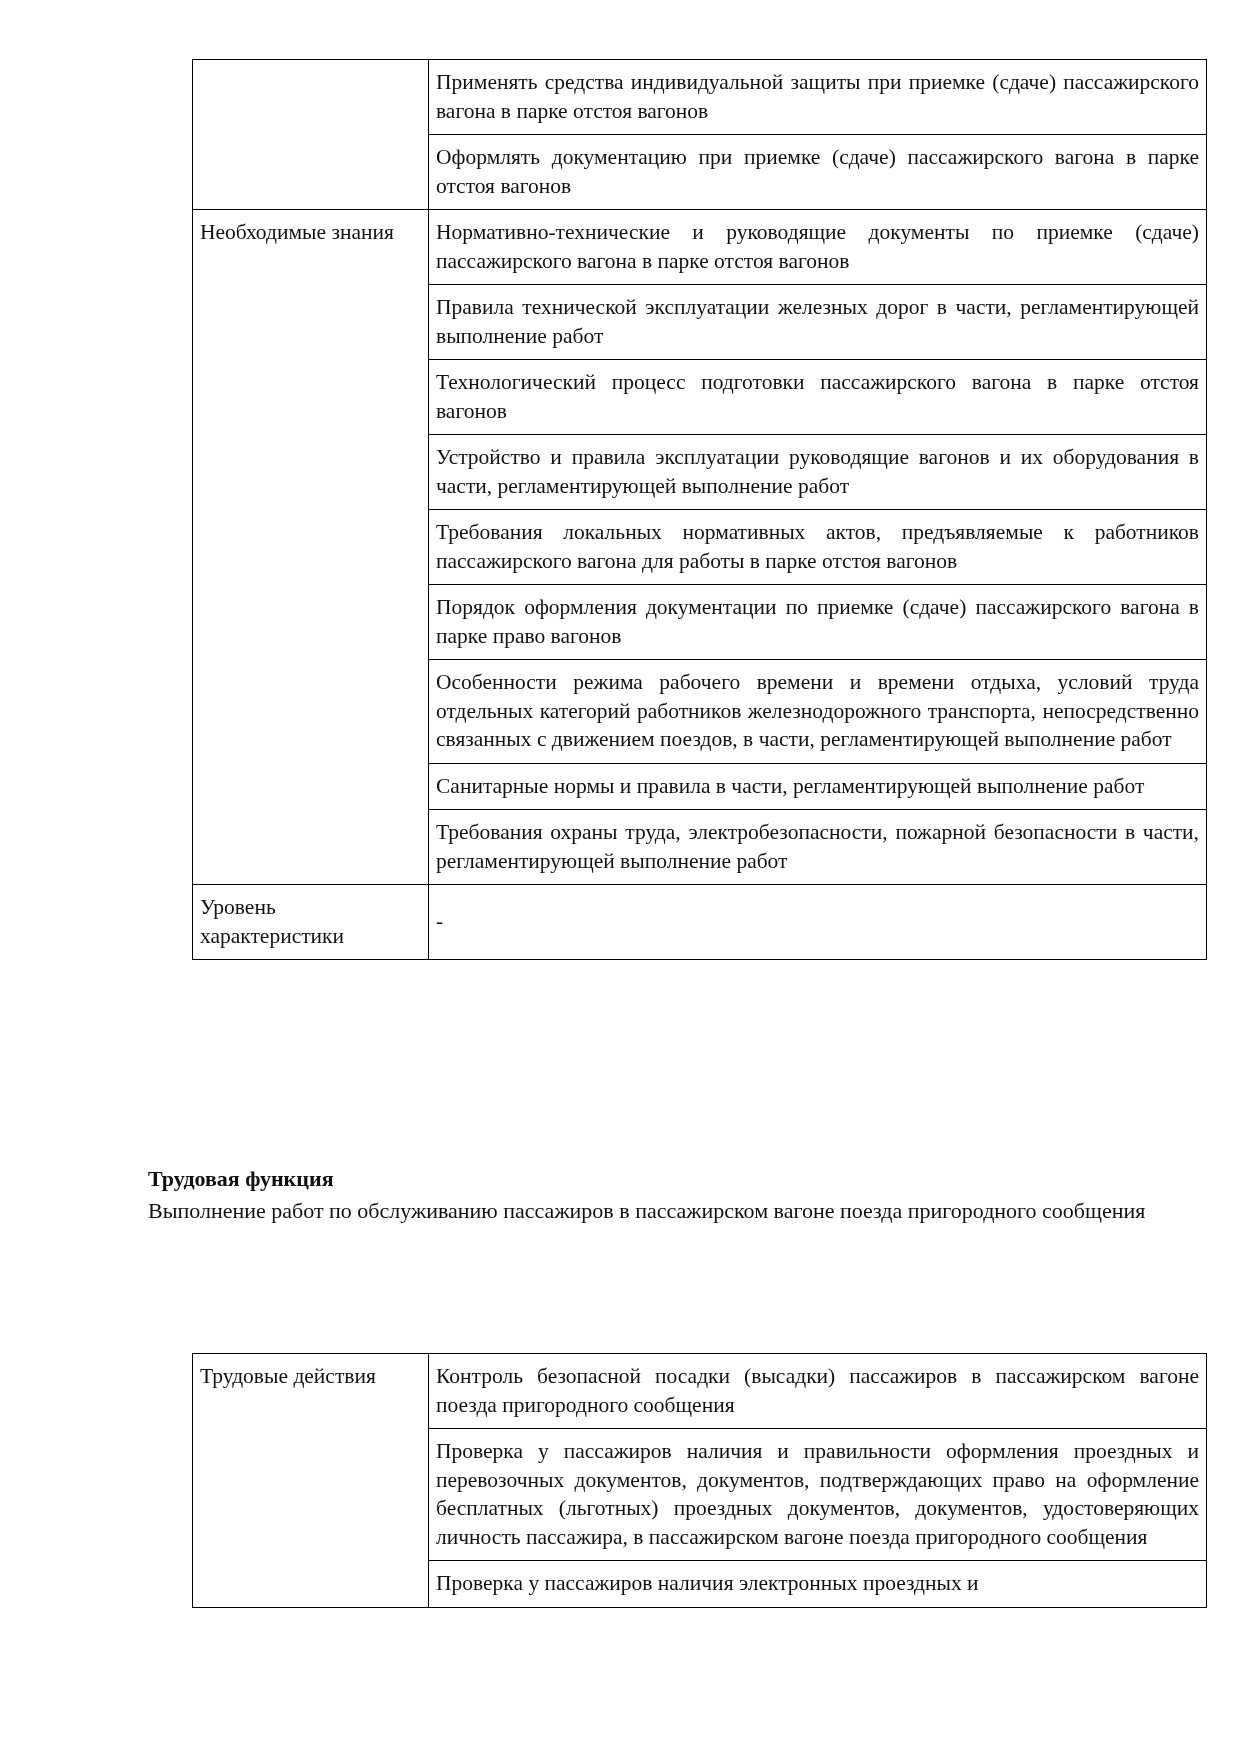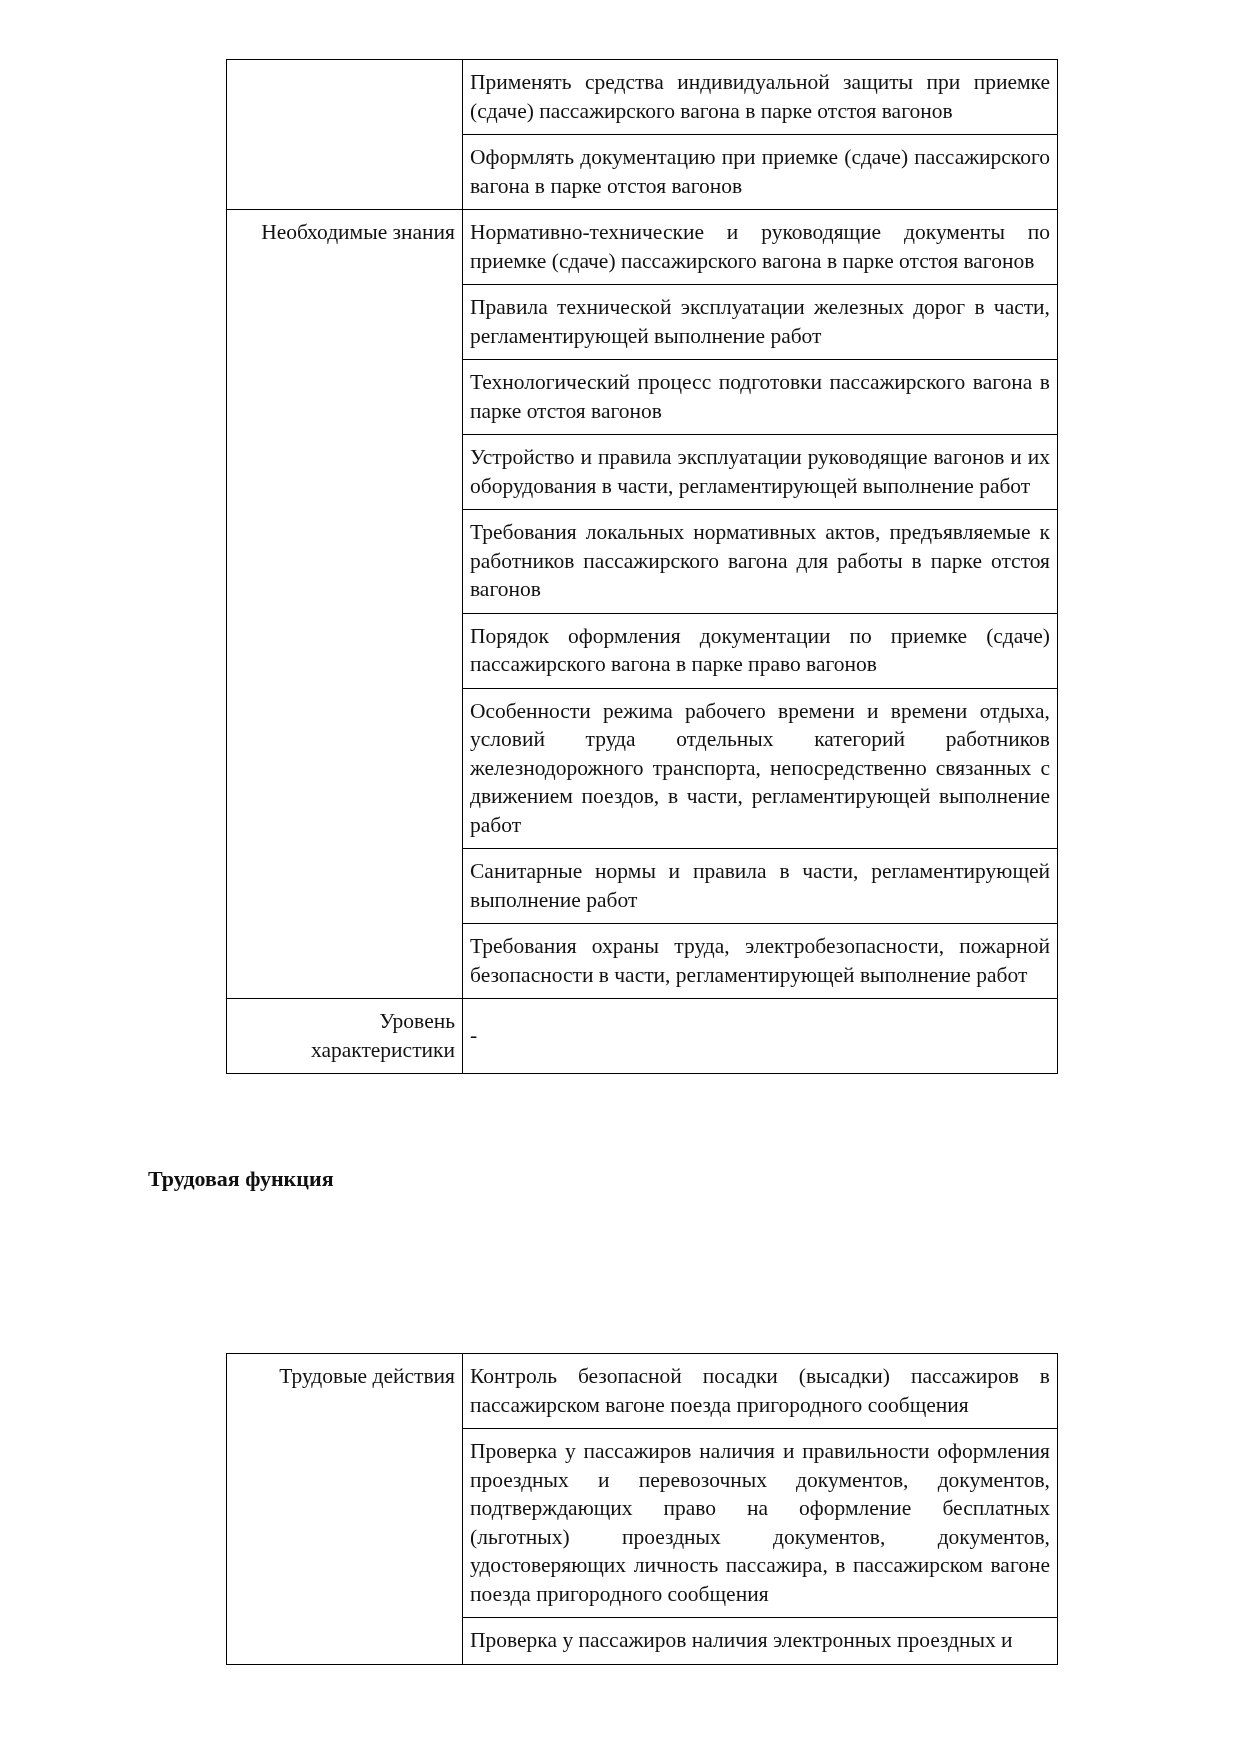--- a/index.html
+++ b/index.html
@@ -1,29 +1,29 @@
 <!DOCTYPE html>
 <html><head>
   <meta charset="utf-8">
   <style>
     html, body { margin: 0; padding: 0; background: #ffffff; }
     body {
       width: 1241px; height: 1754px; position: relative; overflow: hidden;
       font-family: "Liberation Serif", "DejaVu Serif", serif; color: #111;
     }
     table.spec {
-      position: absolute; left: 192px; width: 832px;
+      position: absolute; left: 192px; width: 1015px;
       border-collapse: collapse; table-layout: fixed;
-      font-size: 21.5px; line-height: 28.5px; margin-left: 34px;
+      font-size: 21.5px; line-height: 28.5px;
     }
     table.spec td {
       border: 1.5px solid #000; vertical-align: top;
       padding: 8px 7px 9px 7px;
     }
-    table.spec td.label { width: 221px; text-align: right; }
+    table.spec td.label { width: 221px; text-align: left; }
     table.spec td.content { text-align: justify; }
     #table1 { top: 59px; }
     #table2 { top: 1353px; padding-left: 8px; }
     .section { position: absolute; left: 148px; top: 1163px; font-size: 22px; line-height: 32px; }
     .section .title { font-weight: bold; }
   </style>
 </head>
 <body>
 
 <table class="spec" id="table1">
@@ -68,20 +68,21 @@
 
     <tr>
       <td class="label">Уровень характеристики</td>
       <td class="content" style="vertical-align: middle;">-</td>
     </tr>
   </tbody>
 </table>
 
 <div class="section">
   <div class="title">Трудовая функция</div>
+  <div>Выполнение работ по обслуживанию пассажиров в пассажирском вагоне поезда пригородного сообщения</div>
 </div>
 
 <table class="spec" id="table2">
   <tbody>
     <tr>
       <td class="label" rowspan="3">Трудовые действия</td>
       <td class="content">Контроль безопасной посадки (высадки) пассажиров в пассажирском вагоне поезда пригородного сообщения</td>
     </tr>
     <tr>
       <td class="content">Проверка у пассажиров наличия и правильности оформления проездных и перевозочных документов, документов, подтверждающих право на оформление бесплатных (льготных) проездных документов, документов, удостоверяющих личность пассажира, в пассажирском вагоне поезда пригородного сообщения</td>

